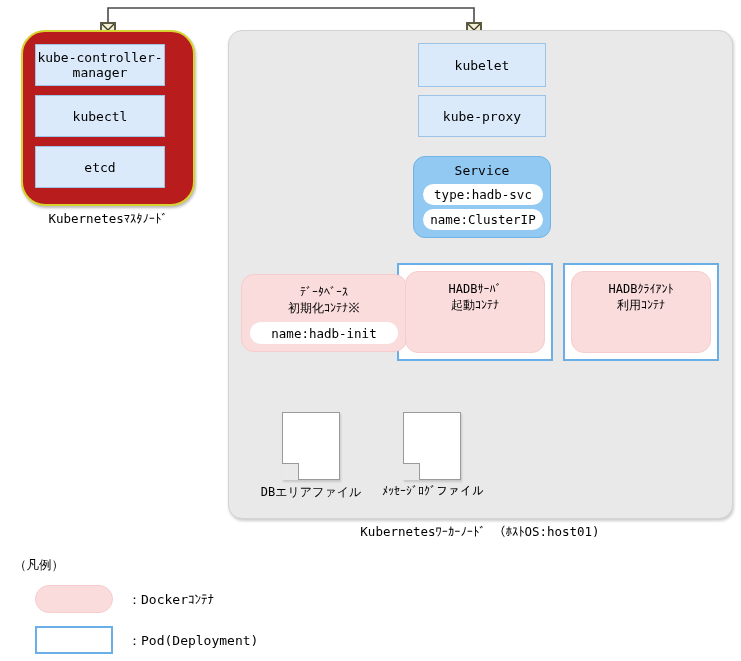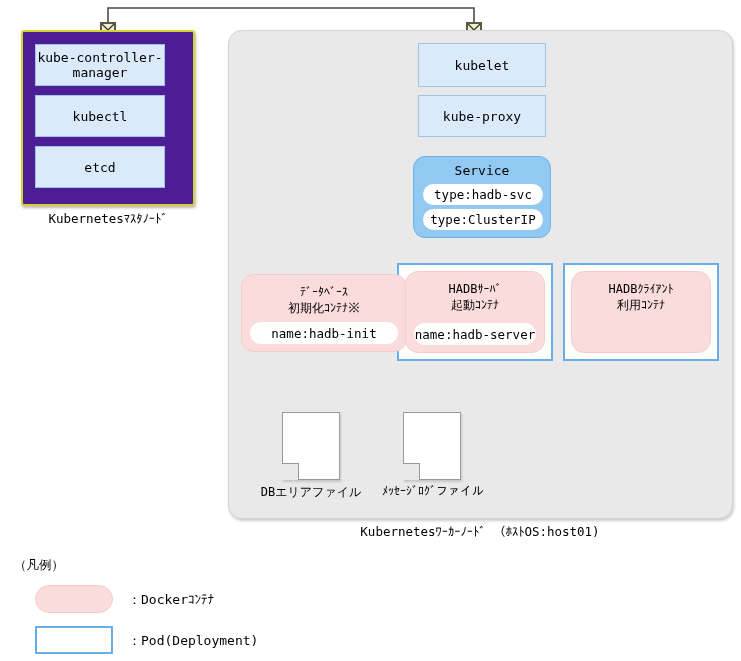--- a/index.html
+++ b/index.html
@@ -16,23 +16,23 @@
     width: 741px;
     height: 661px;
     overflow: hidden;
     background: #ffffff;
   }
   .abs { position: absolute; box-sizing: border-box; }
 
   
   #master-node {
     left: 21px; top: 30px; width: 174px; height: 176px;
-    background: #4c1d95;
+    background: #b91c1c;
     border: 2px solid #d6d22e;
-    border-radius: 3px;
+    border-radius: 24px;
     box-shadow: 1px 2px 3px rgba(0,0,0,0.28);
   }
   .k8s-comp {
     left: 12px; width: 130px; height: 42px;
     background: #dbeafb;
     border: 1px solid #9dc3e6;
     display: flex; align-items: center; justify-content: center;
     text-align: center;
     font-size: 13px;
     line-height: 15px;
@@ -239,40 +239,39 @@
   <div class="abs node-caption" id="master-caption">Kubernetesﾏｽﾀﾉｰﾄﾞ</div>
 
   <div class="abs" id="worker-node"></div>
 
   <div class="abs" id="kubelet">kubelet</div>
   <div class="abs" id="kube-proxy">kube-proxy</div>
 
   <div class="abs" id="service-box">
     <div id="service-title">Service</div>
     <div class="svc-pill" id="svc-name">type:hadb-svc</div>
-    <div class="svc-pill" id="svc-type">type:ClusterIP</div>
+    <div class="svc-pill" id="svc-type">name:ClusterIP</div>
   </div>
 
   <div class="abs pod" id="pod-server"></div>
   <div class="abs pod" id="pod-client"></div>
 
   <div class="abs docker" id="docker-init">
     <div class="ctr-title">
       <div>ﾃﾞｰﾀﾍﾞｰｽ</div>
       <div>初期化ｺﾝﾃﾅ※</div>
     </div>
     <div class="ctr-pill">name:hadb-init</div>
   </div>
 
   <div class="abs docker" id="docker-server">
     <div class="ctr-title">
       <div>HADBｻｰﾊﾞ</div>
       <div>起動ｺﾝﾃﾅ</div>
     </div>
-    <div class="ctr-pill">name:hadb-server</div>
   </div>
 
   <div class="abs docker" id="docker-client">
     <div class="ctr-title">
       <div>HADBｸﾗｲｱﾝﾄ</div>
       <div>利用ｺﾝﾃﾅ</div>
     </div>
   </div>
 
   <div class="abs docfile" id="file-db"></div>

